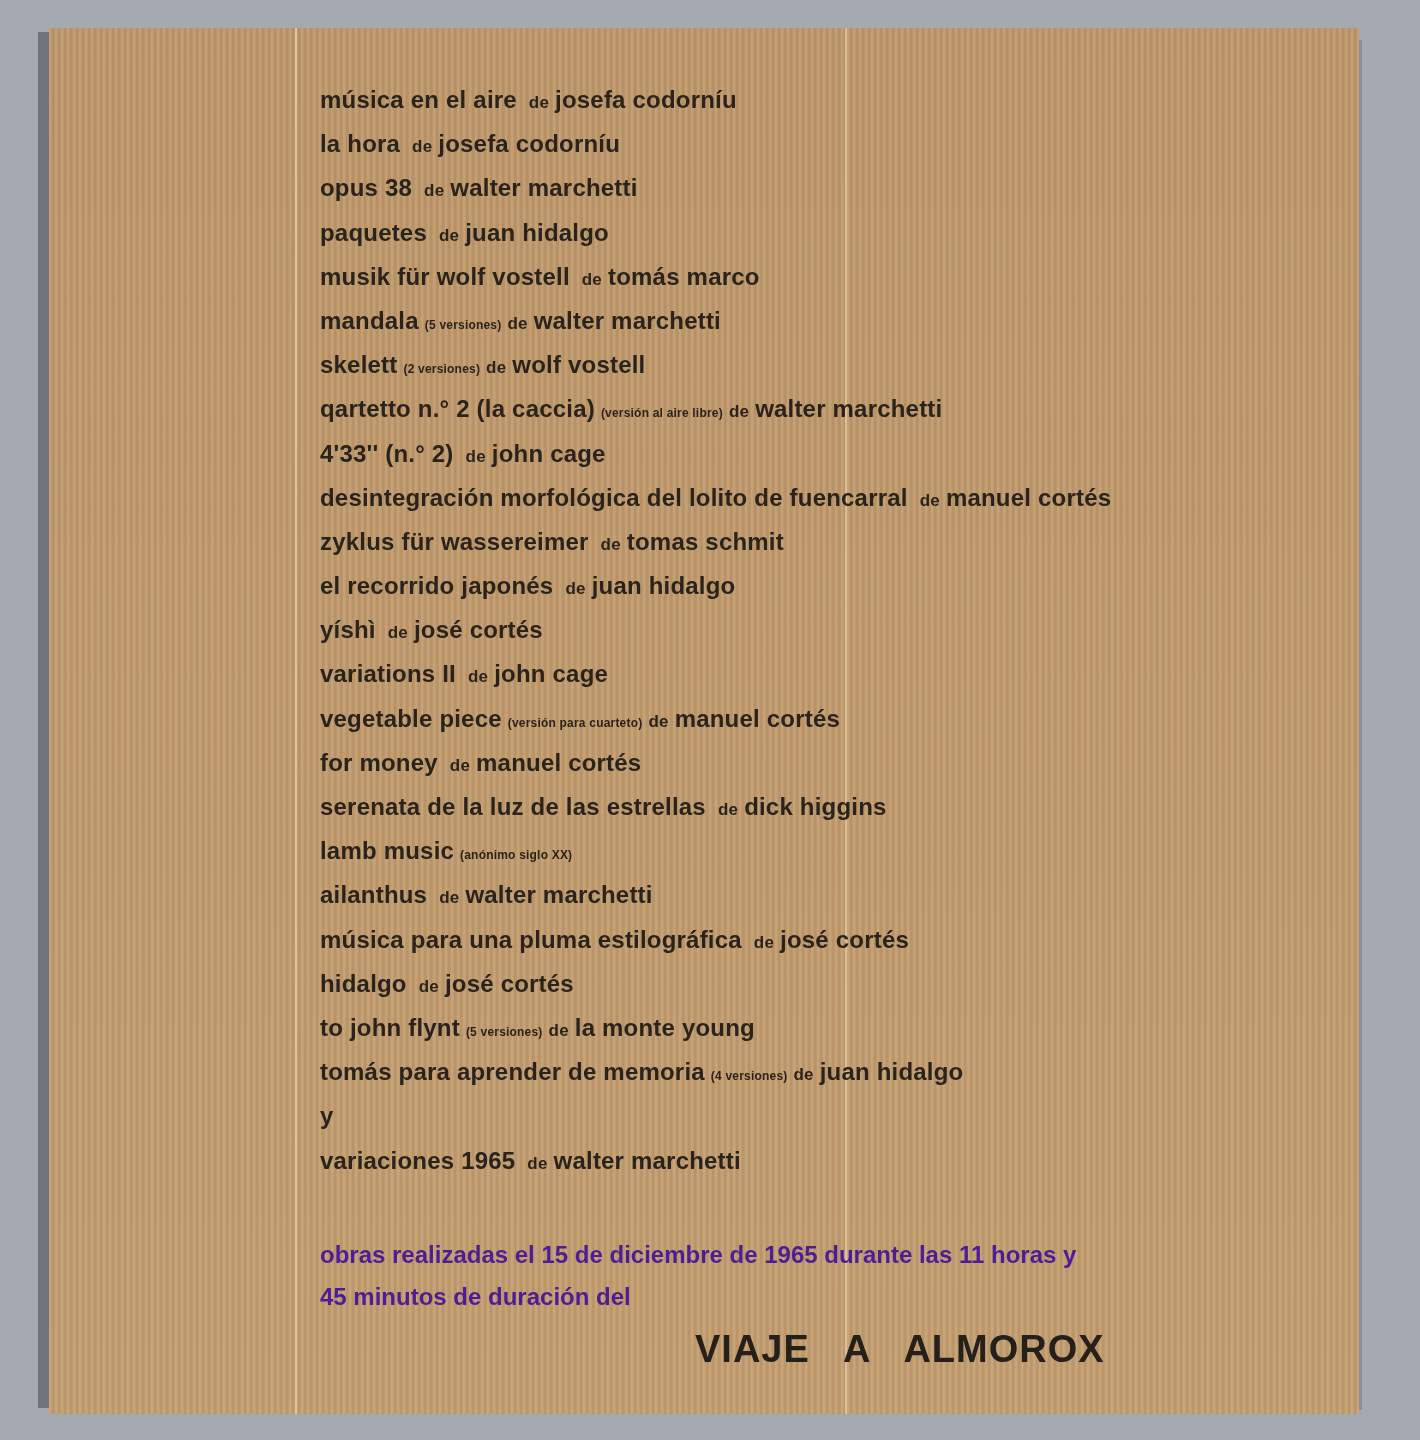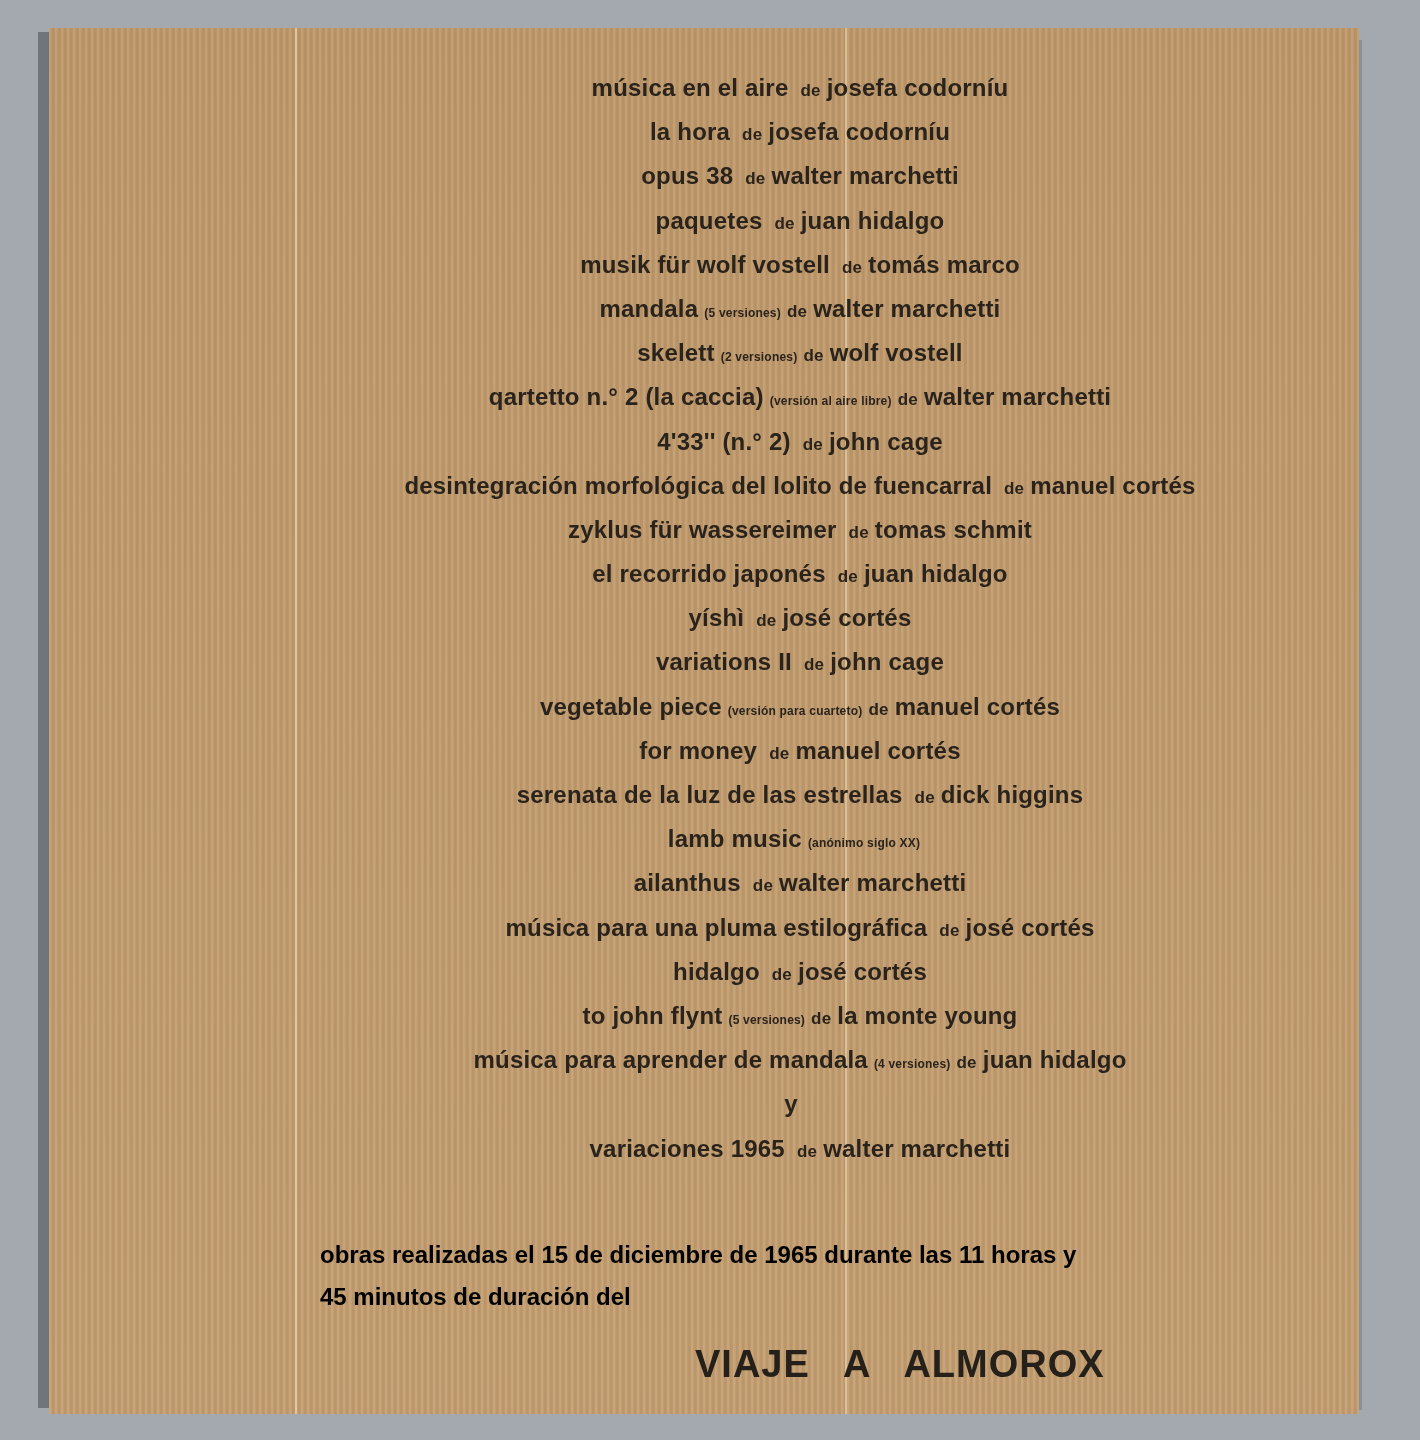--- a/index.html
+++ b/index.html
@@ -27,33 +27,33 @@
     position:absolute; top:0; width:2px; height:100%;
     background:rgba(245,225,190,0.55);
   }
   .fold.f1 { left:246px; }
   .fold.f2 { left:796px; }
   .content {
     position:absolute; left:320px; top:70px; width:960px;
     color:#2a231c;
   }
   .line {
-    font-weight:bold; font-size:24px; line-height:35px; height:44.2px;
-    white-space:nowrap; letter-spacing:0.2px;text-align:center;
+    font-weight:bold; font-size:24px; line-height:59px; height:44.2px;
+    white-space:nowrap; letter-spacing:0.2px;
   }
   .small { font-size:12px; font-weight:bold; }
   .de { font-size:17px; font-weight:bold; }
   .gap { display:inline-block; width:6px; }
   .footer {
-    position:absolute; left:320px; top:1234px; width:960px; color:#000000;
+    position:absolute; left:320px; top:1234px; width:960px; color:#4c1d95;
     font-weight:bold; font-size:24px; line-height:42px;
   }
   .title {
     position:absolute; left:695px; top:1328px; color:#25201a;
-    font-weight:bold; font-size:38px; letter-spacing:1px; white-space:pre;margin-top:15px;
+    font-weight:bold; font-size:38px; letter-spacing:1px; white-space:pre;
   }
 </style>
 </head>
 <body>
 
 <div class="shadow"></div>
 <div class="shadow-r"></div>
 
 <div class="paper">
   <div class="fold f1"></div>
@@ -76,21 +76,21 @@
     <div class="line"><span>yíshì</span><span class="gap"></span><span class="small"></span><span class="gap"></span><span class="de">de</span><span class="gap"></span><span>josé cortés</span></div>
     <div class="line"><span>variations II</span><span class="gap"></span><span class="small"></span><span class="gap"></span><span class="de">de</span><span class="gap"></span><span>john cage</span></div>
     <div class="line"><span>vegetable piece</span><span class="gap"></span><span class="small">(versión para cuarteto)</span><span class="gap"></span><span class="de">de</span><span class="gap"></span><span>manuel cortés</span></div>
     <div class="line"><span>for money</span><span class="gap"></span><span class="small"></span><span class="gap"></span><span class="de">de</span><span class="gap"></span><span>manuel cortés</span></div>
     <div class="line"><span>serenata de la luz de las estrellas</span><span class="gap"></span><span class="small"></span><span class="gap"></span><span class="de">de</span><span class="gap"></span><span>dick higgins</span></div>
     <div class="line"><span>lamb music</span><span class="gap"></span><span class="small">(anónimo siglo XX)</span><span class="gap"></span><span class="de"></span><span class="gap"></span><span></span></div>
     <div class="line"><span>ailanthus</span><span class="gap"></span><span class="small"></span><span class="gap"></span><span class="de">de</span><span class="gap"></span><span>walter marchetti</span></div>
     <div class="line"><span>música para una pluma estilográfica</span><span class="gap"></span><span class="small"></span><span class="gap"></span><span class="de">de</span><span class="gap"></span><span>josé cortés</span></div>
     <div class="line"><span>hidalgo</span><span class="gap"></span><span class="small"></span><span class="gap"></span><span class="de">de</span><span class="gap"></span><span>josé cortés</span></div>
     <div class="line"><span>to john flynt</span><span class="gap"></span><span class="small">(5 versiones)</span><span class="gap"></span><span class="de">de</span><span class="gap"></span><span>la monte young</span></div>
-    <div class="line"><span>música para aprender de mandala</span><span class="gap"></span><span class="small">(4 versiones)</span><span class="gap"></span><span class="de">de</span><span class="gap"></span><span>juan hidalgo</span></div>
+    <div class="line"><span>tomás para aprender de memoria</span><span class="gap"></span><span class="small">(4 versiones)</span><span class="gap"></span><span class="de">de</span><span class="gap"></span><span>juan hidalgo</span></div>
     <div class="line"><span>y</span><span class="gap"></span><span class="small"></span><span class="gap"></span><span class="de"></span><span class="gap"></span><span></span></div>
     <div class="line"><span>variaciones 1965</span><span class="gap"></span><span class="small"></span><span class="gap"></span><span class="de">de</span><span class="gap"></span><span>walter marchetti</span></div>
   </div>
 
 <div class="footer">
   <div>obras realizadas el 15 de diciembre de 1965 durante las 11 horas y</div>
   <div>45 minutos de duración del</div>
 </div>
 
 <div class="title">VIAJE   A   ALMOROX</div>

